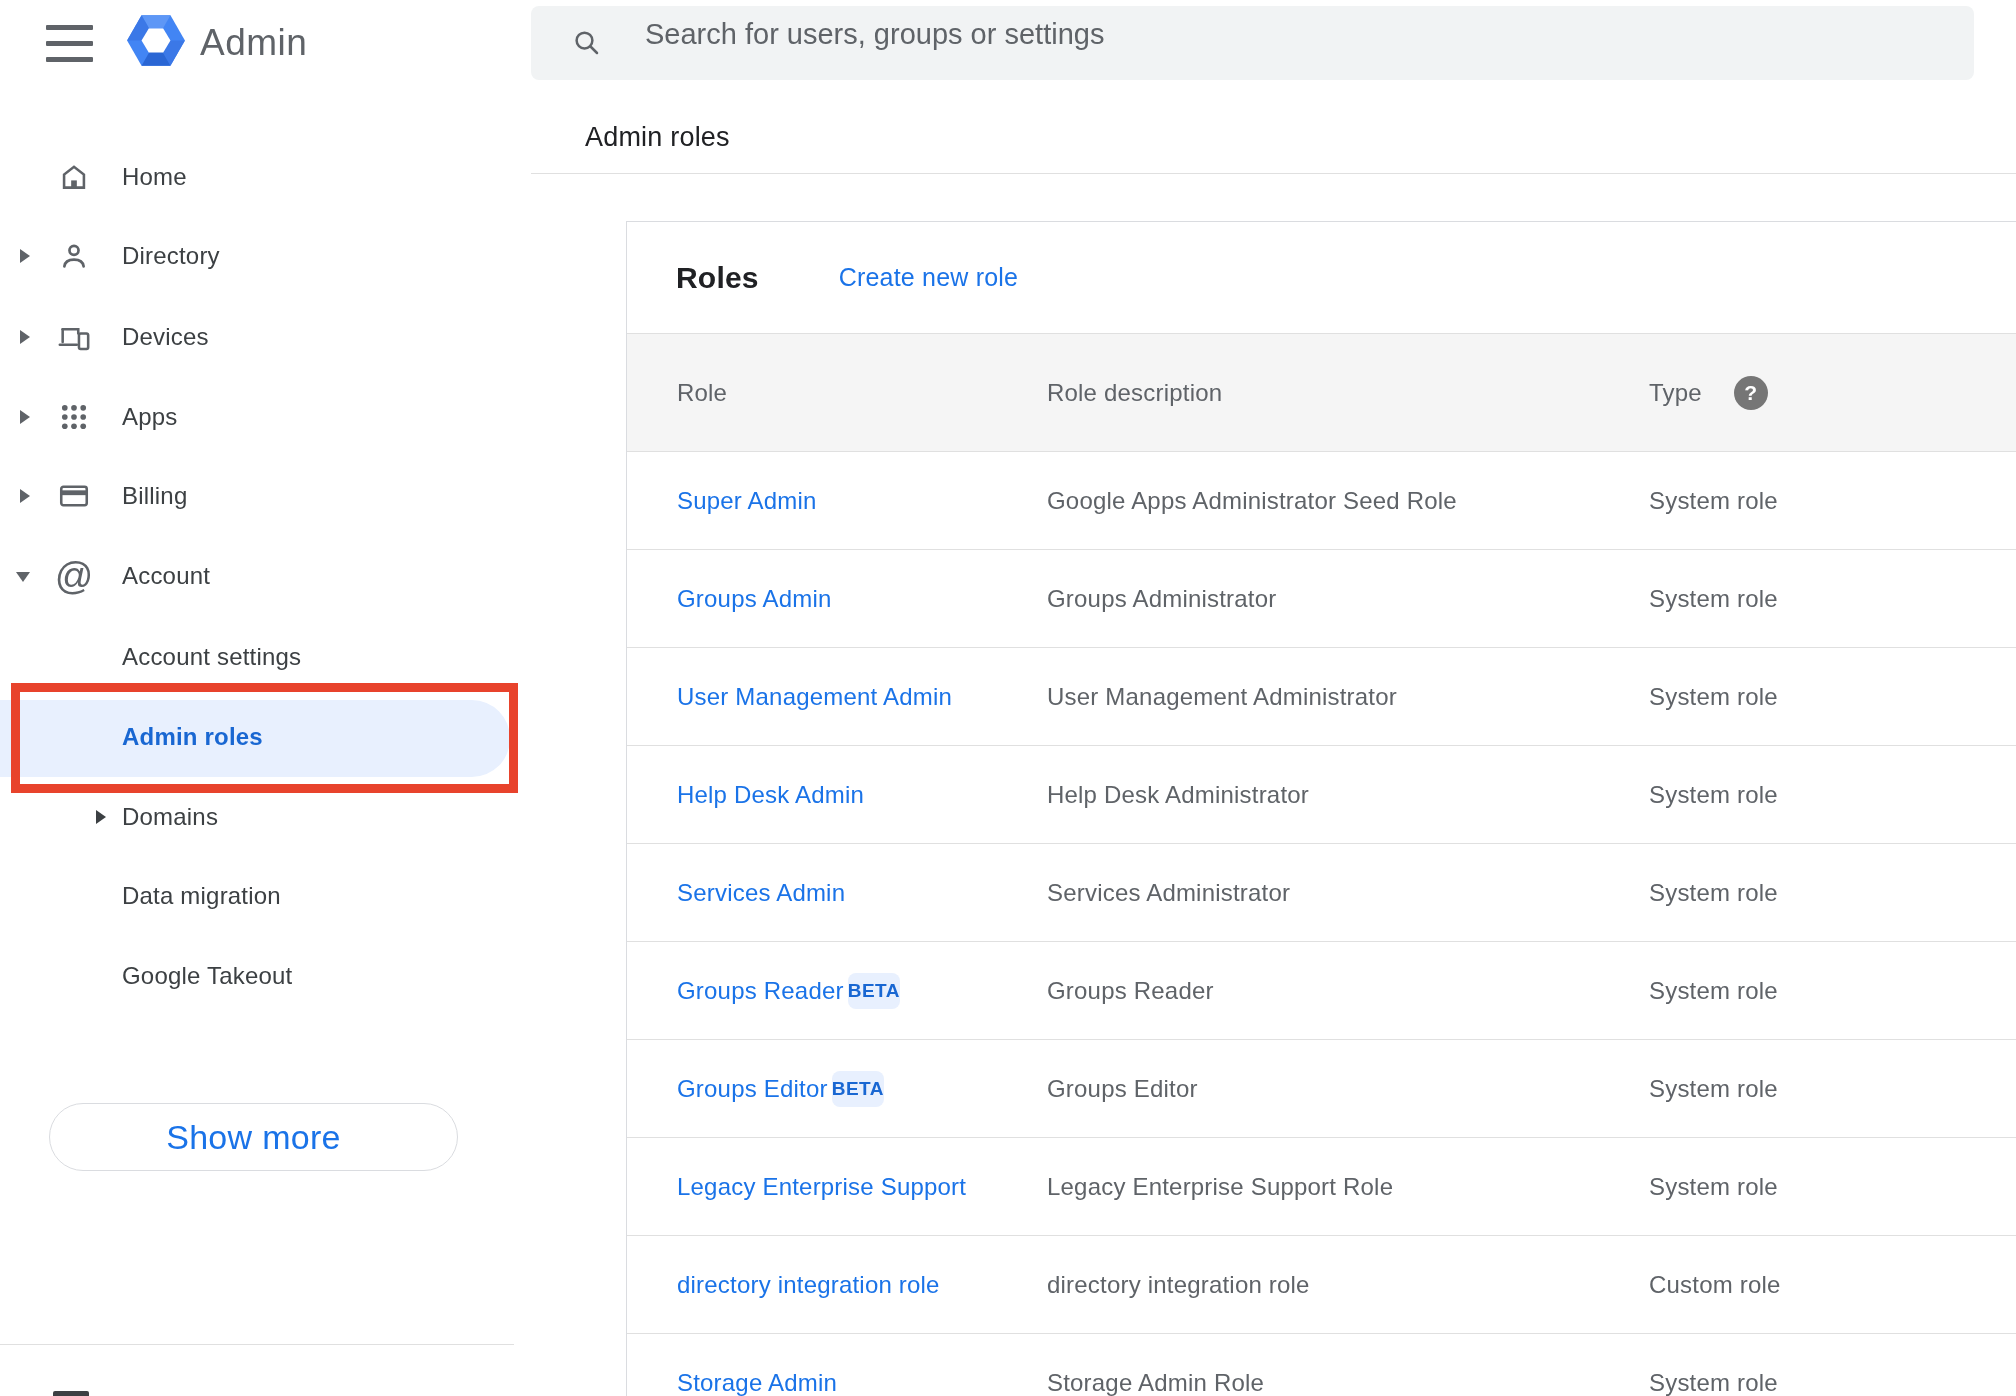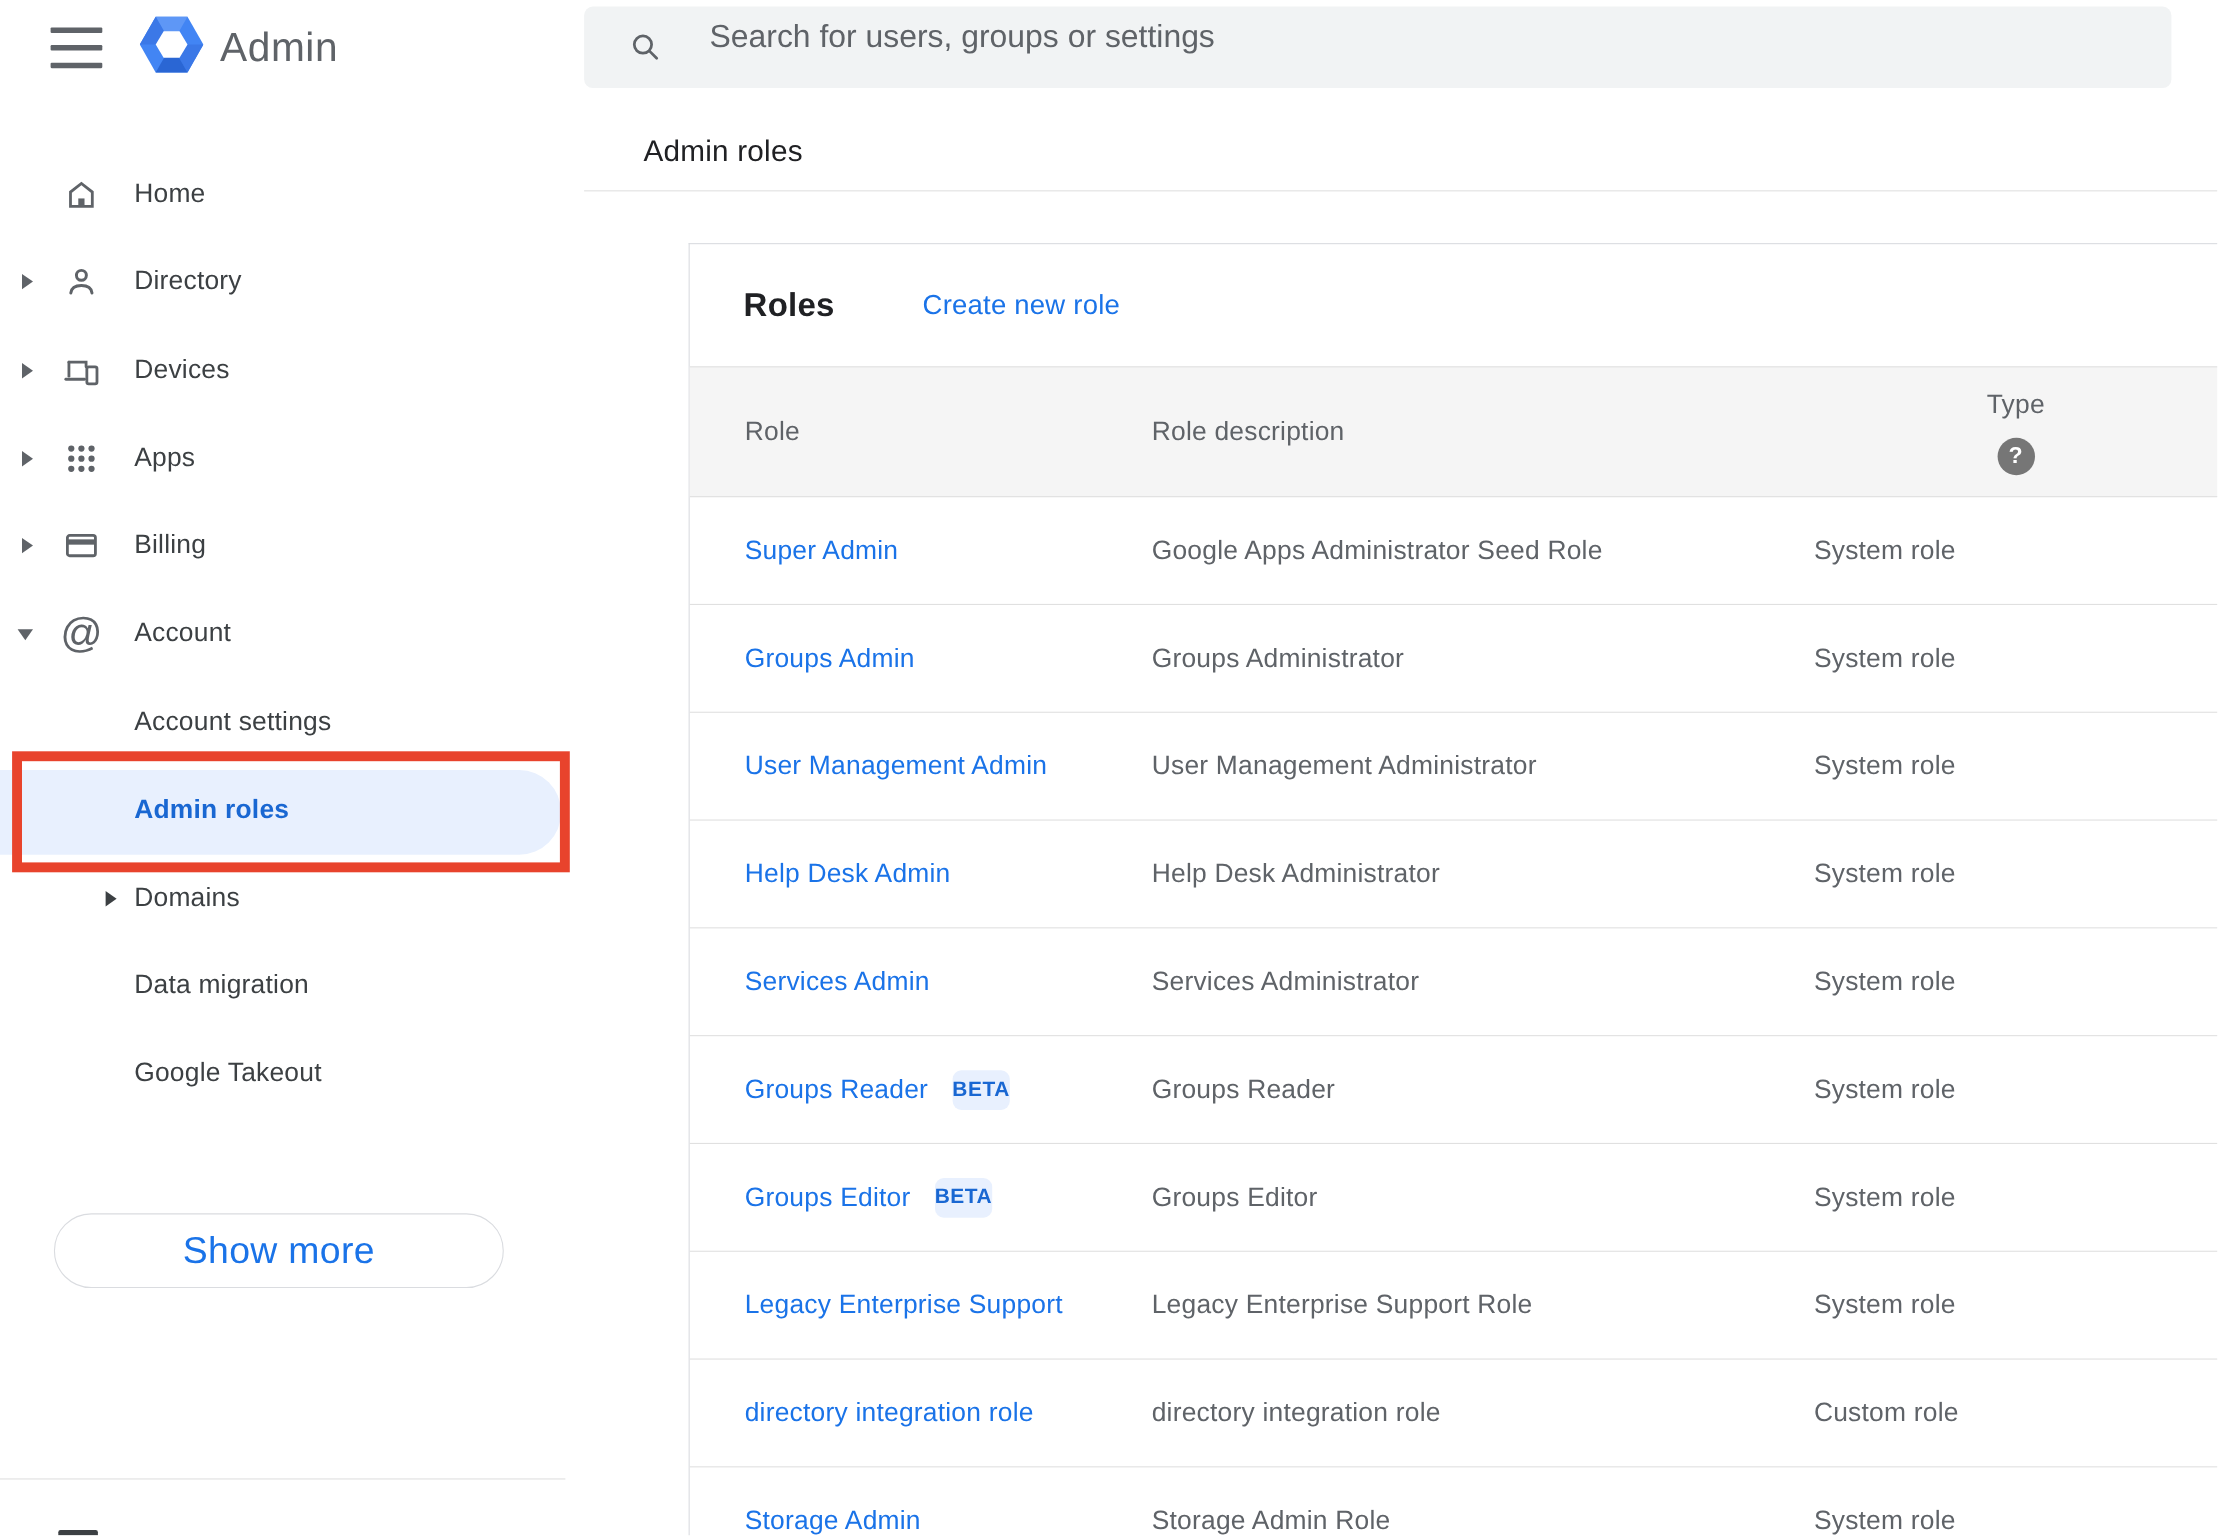--- a/index.html
+++ b/index.html
@@ -53,28 +53,28 @@
   
   .card{position:absolute;left:626px;top:221px;width:1390px;height:1200px;background:#fff;
     border-top:1px solid var(--card-border);border-left:1px solid var(--card-border);}
   .card-header{height:111px;display:flex;align-items:center;padding-left:49px;}
   .card-title{font-size:30px;font-weight:bold;color:var(--dark-text);letter-spacing:.2px;}
   .create-link{margin-left:80px;font-size:25px;color:var(--link-blue);cursor:pointer;letter-spacing:.2px;}
 
   .grid{display:grid;grid-template-columns:370px 602px 1fr;align-items:center;padding-left:50px;}
   .thead{height:119px;background:var(--thead-bg);border-top:1px solid var(--divider);border-bottom:1px solid var(--divider);}
   .thead .th{font-size:24px;color:var(--gray-text);letter-spacing:.2px;}
-  .type-th{display:flex;align-items:center;gap:16px;flex-direction:column;}
+  .type-th{display:flex;align-items:center;gap:32px;}
   .help-circle{width:34px;height:34px;border-radius:50%;background:#767676;color:#fff;font-size:21px;font-weight:bold;
     display:flex;align-items:center;justify-content:center;cursor:pointer;}
 
   .trow{height:98px;border-bottom:1px solid var(--divider);}
   .role-cell{display:flex;align-items:center;}
   .role-link{font-size:24px;color:var(--link-blue);cursor:pointer;letter-spacing:.2px;}
-  .beta-badge{margin-left:22px;padding:7px 0;background:var(--sel-bg);color:var(--sel-blue);
+  .beta-badge{margin-left:4px;padding:7px 0;background:var(--sel-bg);color:var(--sel-blue);
     font-size:19px;font-weight:bold;border-radius:8px;letter-spacing:.5px;}
   .desc-cell,.type-cell{font-size:24px;color:var(--gray-text);letter-spacing:.2px;}
 
   svg{display:block;}
 </style>
 </head>
 <body>
 
 <div class="screen">
 

